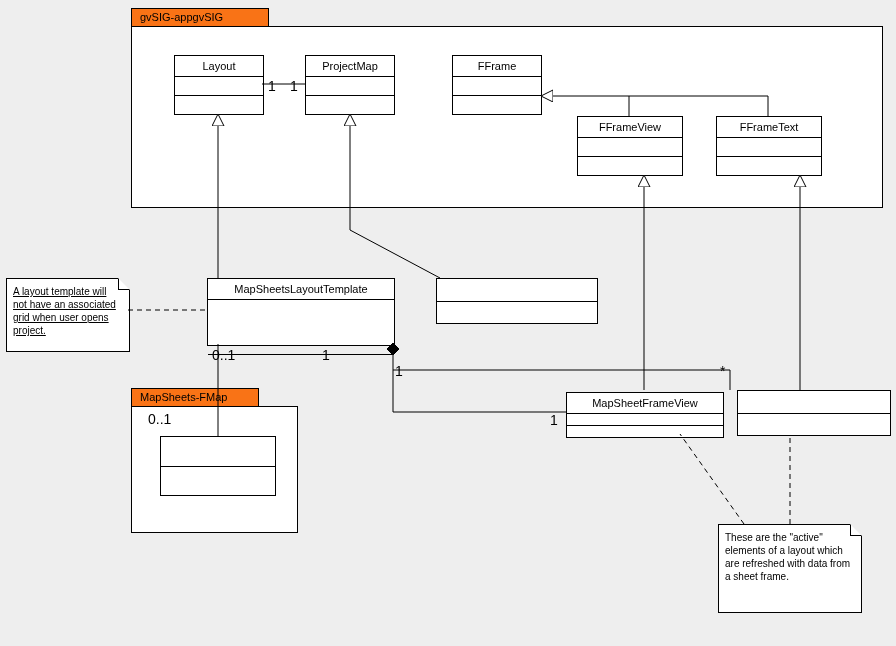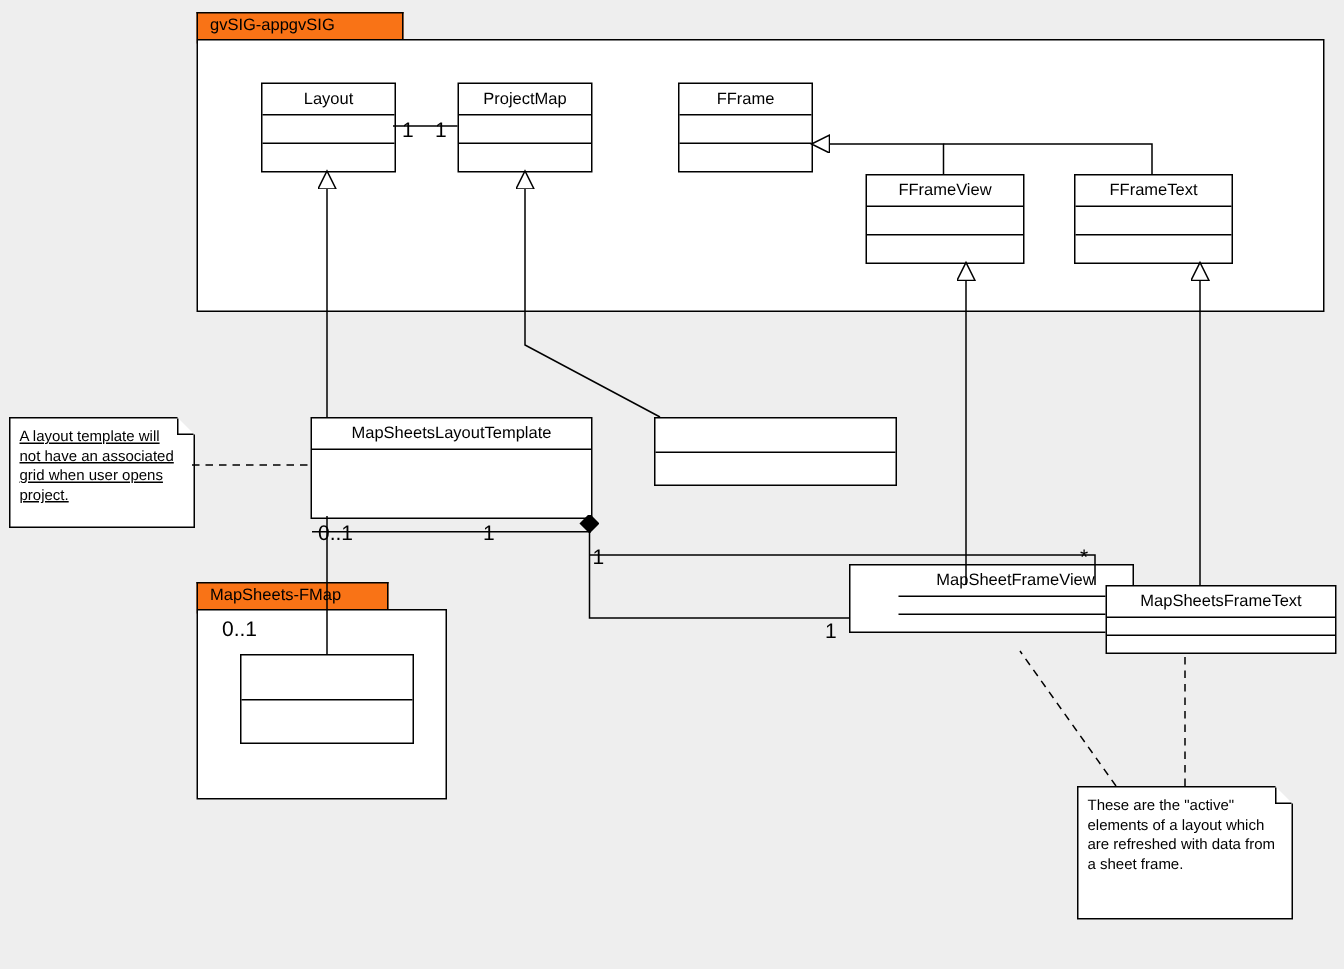--- a/index.html
+++ b/index.html
@@ -133,28 +133,27 @@
   <div class="name">MapSheetsLayoutTemplate</div>
   <div class="section"></div>
   <div class="section"></div>
 </div>
 
 <div class="class-box" style="left:436px; top:278px; width:160px; height:44px;">
   <div class="section"></div>
   <div class="section"></div>
 </div>
 
-<div class="class-box" style="left:566px; top:376px; width:156px; height:44px;padding-left:32px;">
+<div class="class-box" style="left:566px; top:392px; width:156px; height:44px;">
   <div class="name">MapSheetFrameView</div>
   <div class="section"></div>
   <div class="section"></div>
 </div>
 
 <div class="class-box" style="left:737px; top:390px; width:152px; height:44px;">
-  <div class="name">MapSheetsFrameText</div>
   <div class="section"></div>
   <div class="section"></div>
 </div>
 
 <div class="package-tab" style="left:131px; top:388px; width:110px; height:16px;">
   <span>MapSheets-FMap</span>
 </div>
 <div class="package" style="left:131px; top:406px; width:165px; height:125px;"></div>
 
 <div class="class-box" style="left:160px; top:436px; width:114px; height:58px;">

